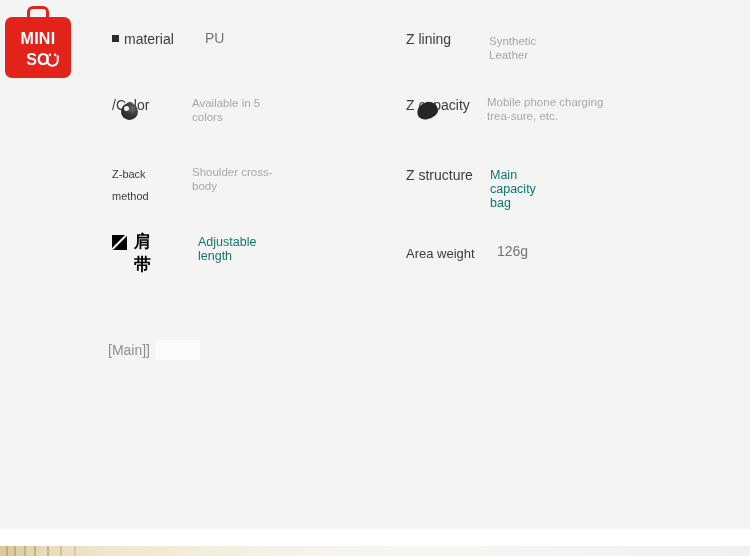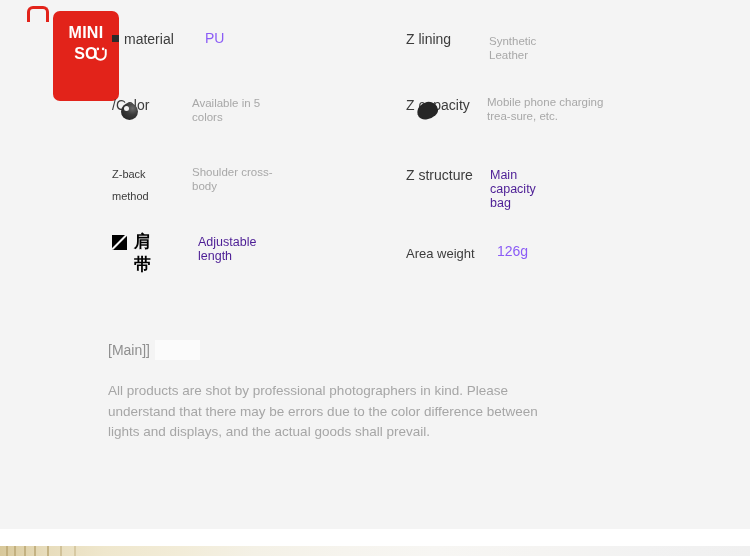--- a/index.html
+++ b/index.html
@@ -41,26 +41,25 @@
     width: 22px;
     height: 16px;
     border: 3px solid #e2231a;
     border-bottom: none;
     border-radius: 6px 6px 0 0;
     box-sizing: border-box;
   }
   .logo-bag {
     position: absolute;
     left: 0px;
-    top: 5px;
+    top: 11px;
     width: 66px;
-    height: 90px;
+    height: 61px;
     background: #e2231a;
     border-radius: 7px;
-    margin-left: 48px;
   }
   .logo-line1 {
     position: absolute;
     left: 0;
     top: 14px;
     width: 66px;
     text-align: center;
     color: #ffffff;
     font-size: 16px;
     font-weight: bold;
@@ -107,25 +106,25 @@
     white-space: normal;
     width: 70px;
   }
   .spec-value {
     position: absolute;
     color: #a8a8a8;
     font-size: 11.5px;
     line-height: 14px;
   }
   .spec-value.strong {
-    color: #8b5cf6;
+    color: #737373;
     font-size: 14px;
   }
   .spec-value.mid {
-    color: #4c1d95;
+    color: #0f766e;
     font-size: 12.5px;
   }
 
   
   .bullet-sq {
     display: inline-block;
     width: 7px;
     height: 7px;
     background: #2b2b2b;
     margin-right: 5px;
@@ -317,21 +316,20 @@
       <span class="spec-value mid" style="left:86px; top:5px;">Adjustable length</span>
     </div>
     <div class="col-right" style="top:5px;margin-top:9px;">
       <span class="spec-label" style="font-size:13px;">Area weight</span>
       <span class="spec-value strong" style="left:91px; top:0px;">126g</span>
     </div>
   </div>
 
   <div class="tips-ghost"></div>
   <div class="tips-title">[Main]]</div>
-  <div class="tips-body">All products are shot by professional photographers in kind. Please understand that there may be errors due to the color difference between lights and displays, and the actual goods shall prevail.</div>
 
 </div>
 
 <div class="white-gap"></div>
 <div class="bottom-photo">
   <span class="streak" style="left:6px;"></span>
   <span class="streak" style="left:14px;"></span>
   <span class="streak" style="left:24px;"></span>
   <span class="streak" style="left:34px;"></span>
   <span class="streak" style="left:47px;"></span>

